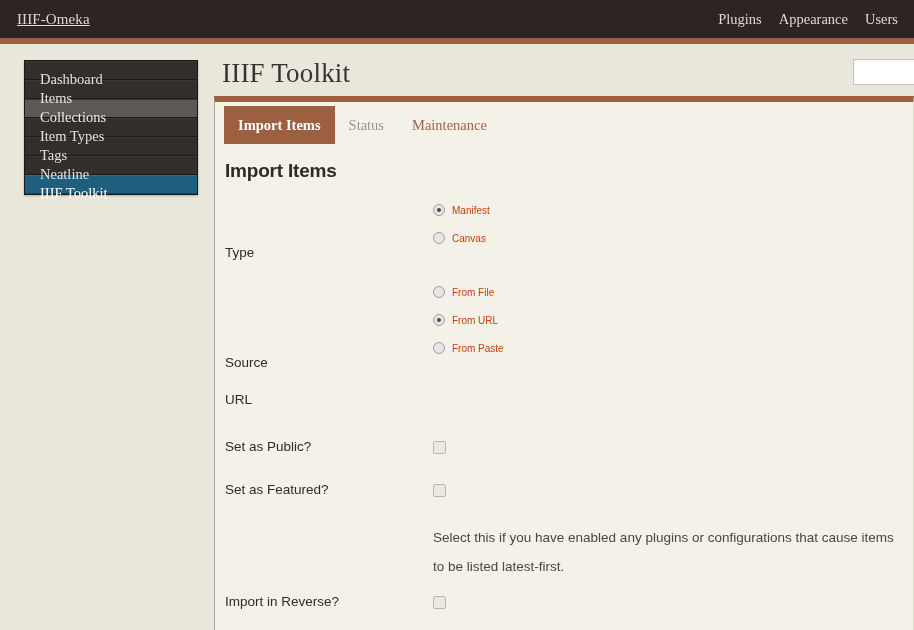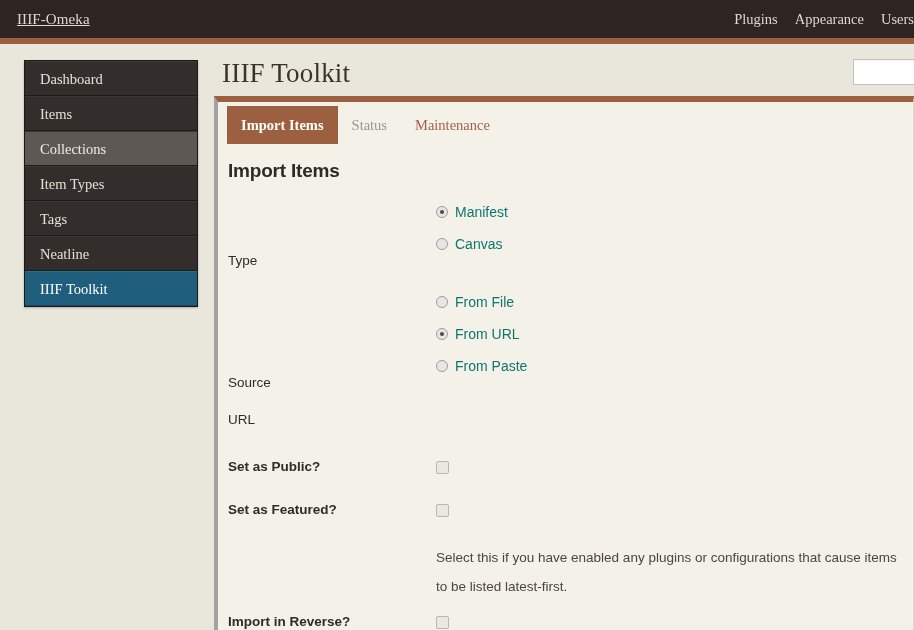--- a/index.html
+++ b/index.html
@@ -32,21 +32,21 @@
     font-family: "Liberation Serif", serif;
     font-size: 15px;
     color: #ded9d2;
     padding-left: 17px;
     letter-spacing: .1px;
   }
   .topbar-nav {
     display: flex;
     align-items: center;
     gap: 17px;
-    padding-right: 0px;
+    padding-right: 16px;
     white-space: nowrap;
   }
   .topbar-nav a {
     font-family: "Liberation Serif", serif;
     font-size: 14.5px;
     color: #ded9d2;
     text-decoration: none;
   }
   .topbar-stripe {
     position: absolute;
@@ -70,21 +70,21 @@
     position: absolute;
     top: 16px;
     left: 24px;
     width: 174px;
     background: #2f2b28;
     border: 1px solid #1b1917;
     box-shadow: 0 1px 2px rgba(0,0,0,.25);
   }
   .nav-item {
     display: block;
-    height: 35px;
+    height: 19px;
     line-height: 35px;
     padding-left: 15px;
     font-family: "Liberation Serif", serif;
     font-size: 14.5px;
     color: #e6e1d8;
     background: #332e2b;
     border-bottom: 1px solid #1d1a18;
     border-top: 1px solid #3e3835;
     cursor: pointer;
     text-decoration: none;
@@ -135,21 +135,21 @@
 
   
   .panel {
     position: absolute;
     top: 52px;
     left: 0;
     width: 700px;
     height: 534px;
     background: #f3f1e8;
     border-top: 6px solid #9c5f3f;
-    border-left: 4px solid #a3a3a3;
+    border-left: 1px solid #a3a3a3;
     border-right: 1px solid #dcd8cb;
   }
 
   .tabs {
     display: flex;
     align-items: flex-end;
     height: 42px;
     padding-left: 9px;
   }
   .tab {
@@ -184,21 +184,21 @@
   .field-row {
     display: flex;
     align-items: flex-end;
     margin-bottom: 0;
   }
   .field-label {
     width: 208px;
     flex: 0 0 208px;
     font-size: 13.5px;
     color: #2f2b27;
-    font-weight: bold;
+    font-weight: normal;
     padding-top: 2px;
   }
   .field-label.plain { font-weight: normal; }
   .field-ctrl { flex: 1; }
 
   .radio-line {
     display: flex;
     align-items: center;
     margin-bottom: 16px;
     cursor: pointer;
@@ -214,22 +214,22 @@
   }
   .radio.checked::after {
     content: "";
     position: absolute;
     top: 3px; left: 3px;
     width: 4px; height: 4px;
     border-radius: 50%;
     background: #4a4a4a;
   }
   .radio-label {
-    font-size: 14px;
-    color: #0f766e;
+    font-size: 10px;
+    color: #c2410c;
   }
 
   .checkbox {
     width: 13px; height: 13px;
     border: 1px solid #b9b7b0;
     background: #e9e8e3;
     border-radius: 2px;
     display: block;
     cursor: pointer;
   }

